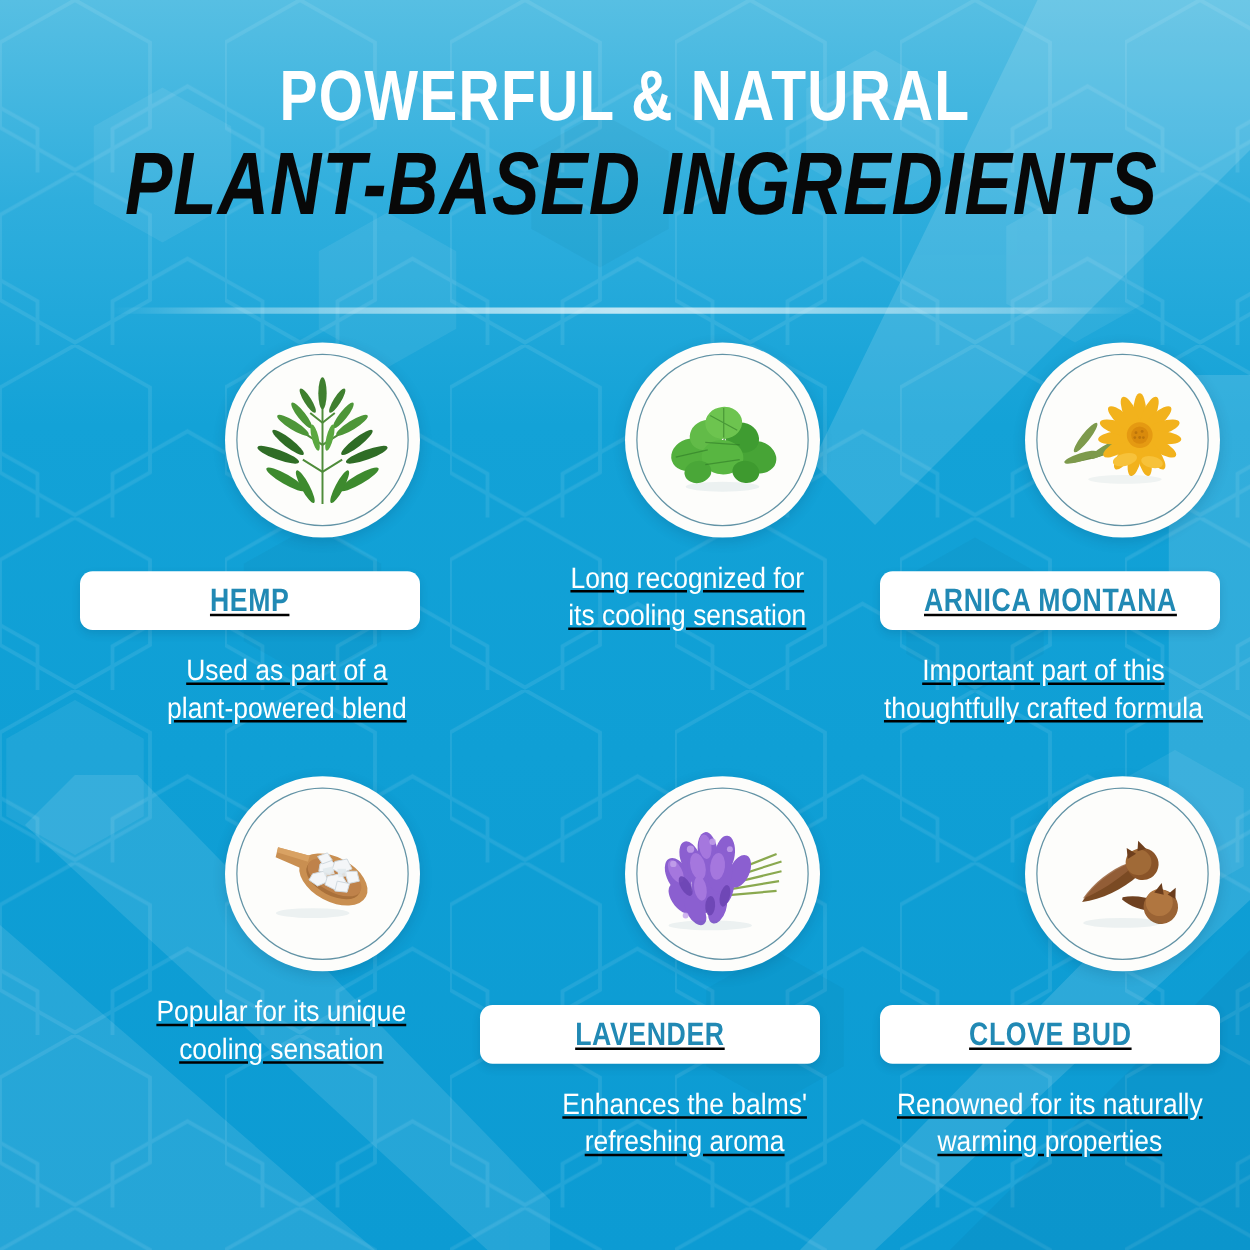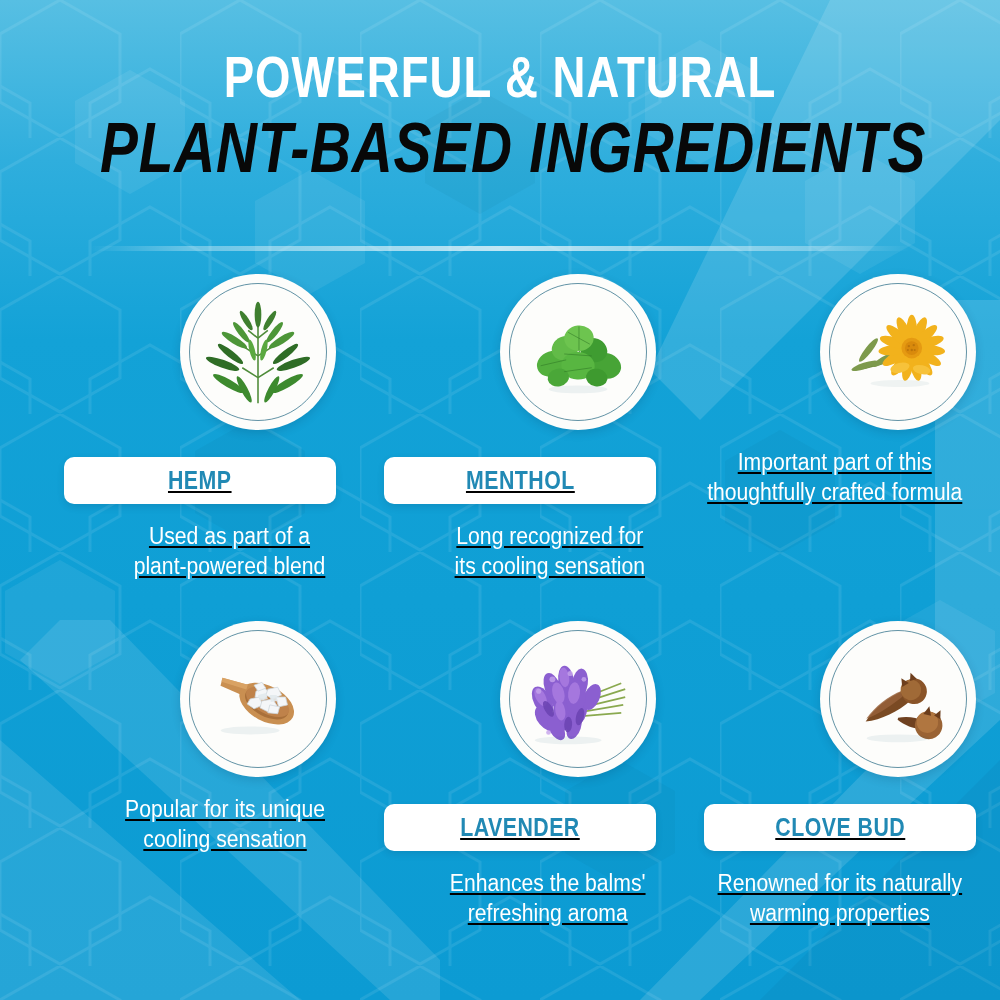--- a/index.html
+++ b/index.html
@@ -249,23 +249,20 @@
             <ellipse cx="61" cy="46" rx="15" ry="13" fill="#6dc44f" transform="rotate(-6 61 46)"></ellipse>
             <ellipse cx="60" cy="74" rx="17" ry="14" fill="#58b641" transform="rotate(4 60 74)"></ellipse>
             <ellipse cx="40" cy="86" rx="11" ry="9" fill="#4aa738" transform="rotate(-12 40 86)"></ellipse>
             <ellipse cx="79" cy="86" rx="11" ry="9" fill="#3e9a2f" transform="rotate(10 79 86)"></ellipse>
           </g>
           <g stroke="#2c7524" stroke-width="1" fill="none" opacity=".55">
             <path d="M22 74 L48 68 M61 34 L61 58 M50 40 L72 52 M46 62 L74 64 M46 80 L74 76"></path>
           </g>
           <ellipse cx="60" cy="98" rx="30" ry="4" fill="#0b4f6c" opacity=".07"></ellipse>
         </svg>
-      </div>
-      <div class="pill">
-        <span class="pill-text">MENTHOL</span>
       </div>
       <div class="desc">Long recognized for
 its cooling sensation</div>
     </div>
 
     <div class="cell">
       <div class="badge">
         <svg viewBox="0 0 120 120" aria-hidden="true">
           <g stroke="#6f8a42" stroke-width="2" fill="none">
             <path d="M14 78 C34 76 52 70 66 62"></path>
@@ -304,20 +301,23 @@
             <circle cx="74" cy="58" r="1.2"></circle>
               <circle cx="70" cy="58" r="1.1"></circle>
             <circle cx="77" cy="58" r="1.1"></circle>
           </g>
           <g fill="#f7c23a">
             <ellipse cx="62" cy="76" rx="10" ry="5" transform="rotate(-14 62 76)"></ellipse>
             <ellipse cx="84" cy="78" rx="9" ry="4.6" transform="rotate(12 84 78)"></ellipse>
           </g>
           <ellipse cx="62" cy="92" rx="30" ry="3.6" fill="#0b4f6c" opacity=".06"></ellipse>
         </svg>
+      </div>
+      <div class="pill">
+        <span class="pill-text">ARNICA MONTANA</span>
       </div>
       <div class="desc">Important part of this
 thoughtfully crafted formula</div>
     </div>
 
     <div class="cell">
       <div class="badge">
         <svg viewBox="0 0 120 120" aria-hidden="true">
 
           <g transform="rotate(28 60 60)">

